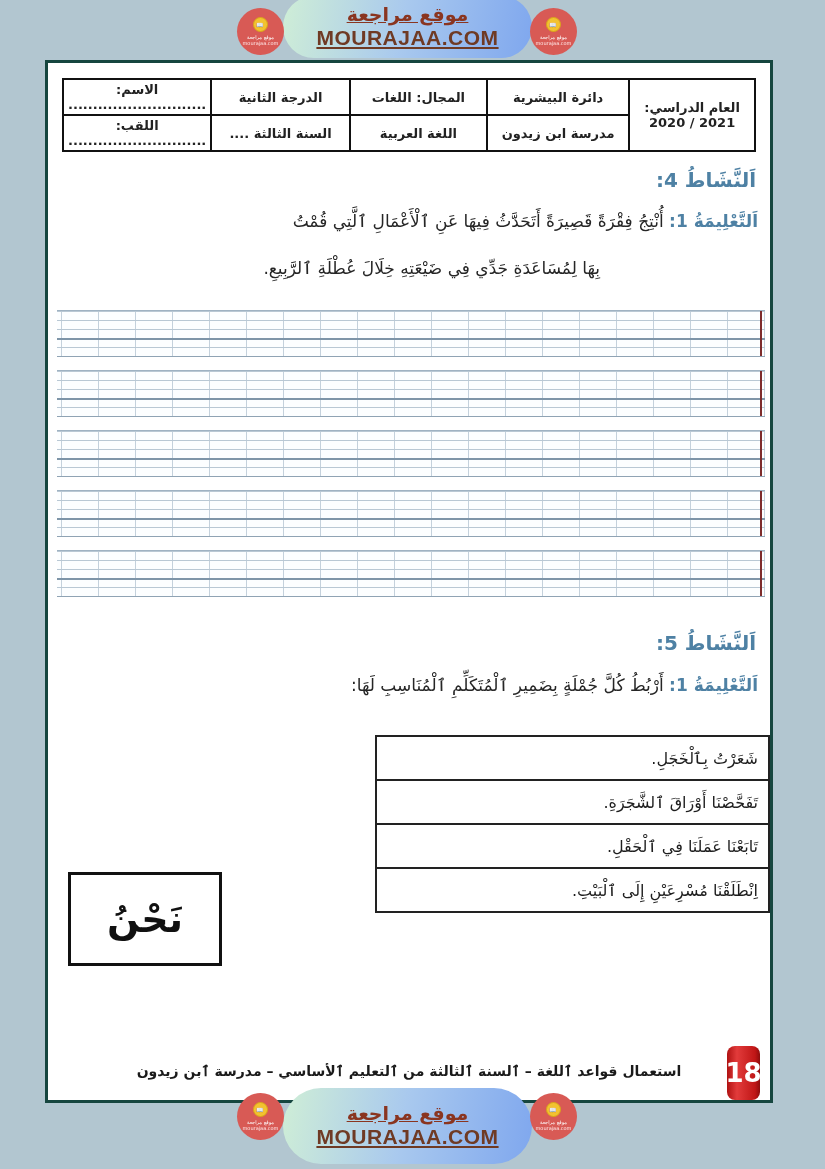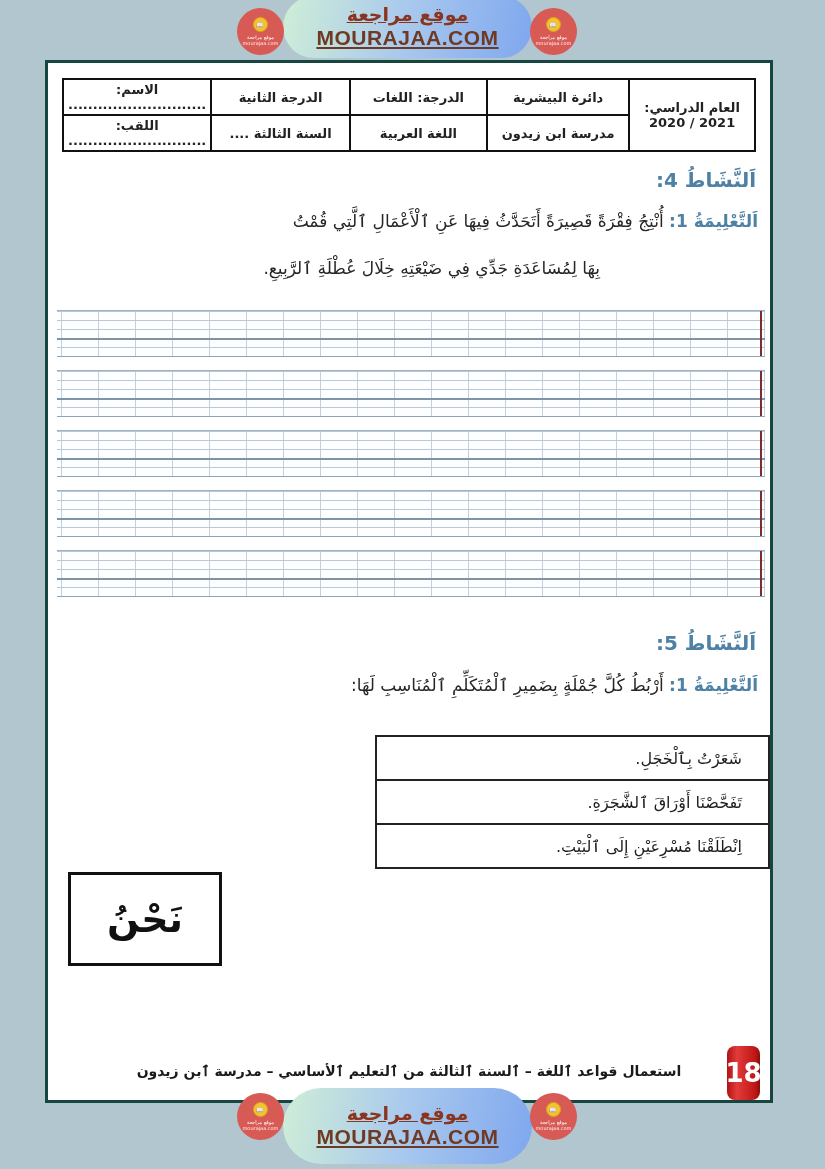--- a/index.html
+++ b/index.html
@@ -128,21 +128,21 @@
     position: absolute; left: 327px; top: 672px;
     width: 395px;
     border-collapse: collapse;
     direction: rtl;
   }
   .sentence-table td {
     border: 2px solid #222222;
     height: 44px;
     font-size: 16px; color: #1e1e1e;
     text-align: right; vertical-align: middle;
-    padding: 2px 26px 2px 4px;
+    padding: 2px 10px 2px 4px;
     white-space: nowrap;
   }
 
   
   .page-footer {
     position: absolute; left: 0; top: 1000px; width: 100%;
     text-align: center;
     font-size: 14px; font-weight: bold; color: #1a1a1a;
   }
 
@@ -186,21 +186,21 @@
         <col style="width:20.5%">
         <col style="width:19.7%">
     </colgroup>
     <tbody>
         <tr>
       <td rowspan="2">
         <div>العام الدراسي:</div>
         <div>2021 / 2020</div>
       </td>
       <td>دائرة البيشرية</td>
-      <td>الدرجة: اللغات</td>
+      <td>المجال: اللغات</td>
       <td>الدرجة الثانية</td>
       <td class="dots">الاسم: ............................</td>
     </tr>
     <tr>
       <td>مدرسة ابن زيدون</td>
       <td>اللغة العربية</td>
       <td>السنة الثالثة ....</td>
       <td class="dots">اللقب: ............................</td>
     </tr>
   </tbody>
@@ -233,20 +233,23 @@
 
   <table class="sentence-table">
     <tbody>
         <tr>
           <td>شَعَرْتُ بِٱلْخَجَلِ.</td>
         </tr>
     <tr>
           <td>تَفَحَّصْنَا أَوْرَاقَ ٱلشَّجَرَةِ.</td>
         </tr>
     <tr>
+          <td>تَابَعْنَا عَمَلَنَا فِي ٱلْحَقْلِ.</td>
+        </tr>
+    <tr>
           <td>اِنْطَلَقْنَا مُسْرِعَيْنِ إِلَى ٱلْبَيْتِ.</td>
         </tr>
   </tbody>
     </table>
 
   <div class="page-footer">استعمال قواعد ٱللغة – ٱلسنة ٱلثالثة من ٱلتعليم ٱلأساسي – مدرسة ٱبن زيدون</div>
 </div>
 
 <div class="page-num">18</div>
 

